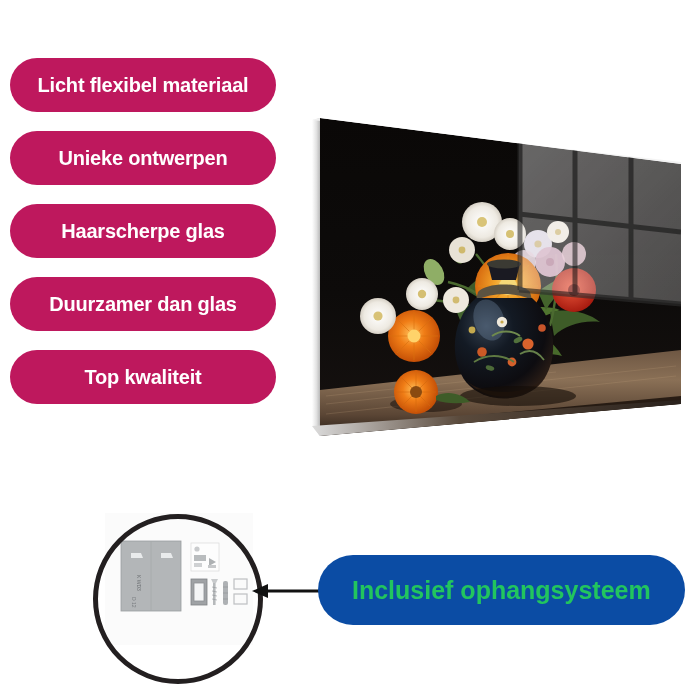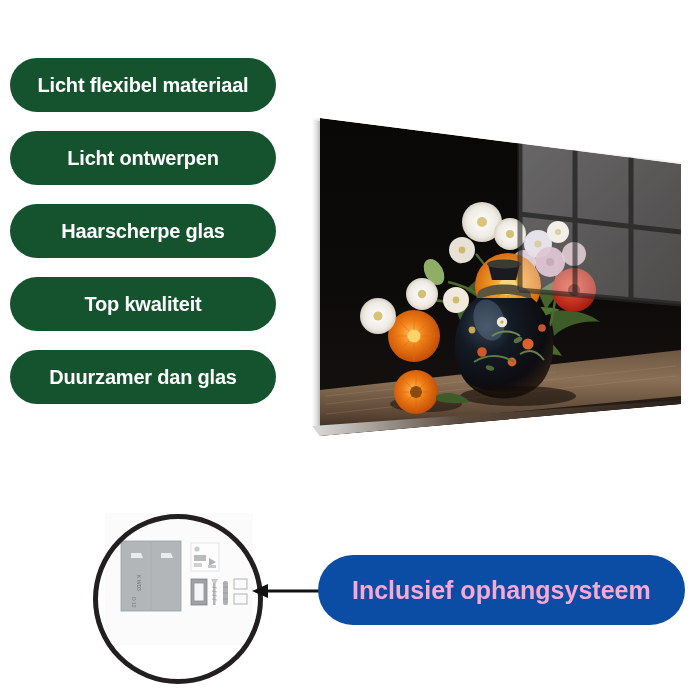--- a/index.html
+++ b/index.html
@@ -19,21 +19,21 @@
   #feature-list {
     position: absolute;
     left: 10px;
     top: 58px;
     width: 266px;
   }
   .pill {
     width: 266px;
     height: 54px;
     border-radius: 27px;
-    background: #14532d;
+    background: #be185d;
     color: #ffffff;
     display: flex;
     align-items: center;
     justify-content: center;
     font-size: 20px;
     font-weight: bold;
     letter-spacing: -0.2px;
     margin-bottom: 19px;
     box-sizing: border-box;
     text-align: center;
@@ -84,48 +84,48 @@
     height: 30px;
   }
   #callout-pill {
     position: absolute;
     left: 318px;
     top: 55px;
     height: 70px;
     padding: 0 34px;
     border-radius: 35px;
     background: #0b4ca4;
-    color: #f9a8d4;
+    color: #22c55e;
     font-size: 25px;
     font-weight: bold;
     display: flex;
     align-items: center;
     justify-content: center;
     box-sizing: border-box;
     line-height: 1;
   }
 </style>
 </head>
 <body>
 
 <div id="feature-list">
   <div class="pill">
     <span>Licht flexibel materiaal</span>
   </div>
   <div class="pill">
-    <span>Licht ontwerpen</span>
+    <span>Unieke ontwerpen</span>
   </div>
   <div class="pill">
     <span>Haarscherpe glas</span>
   </div>
   <div class="pill">
+    <span>Duurzamer dan glas</span>
+  </div>
+  <div class="pill">
     <span>Top kwaliteit</span>
-  </div>
-  <div class="pill">
-    <span>Duurzamer dan glas</span>
   </div>
 </div>
 
 <div id="artwork-panel">
   <svg id="panel-svg" width="376" height="332" viewBox="0 0 376 332">
     <defs>
 
       <linearGradient id="bgDark" x1="0" y1="0" x2="0" y2="1">
         <stop offset="0%" stop-color="#0a0807"></stop>
         <stop offset="55%" stop-color="#0d0b0a"></stop>

